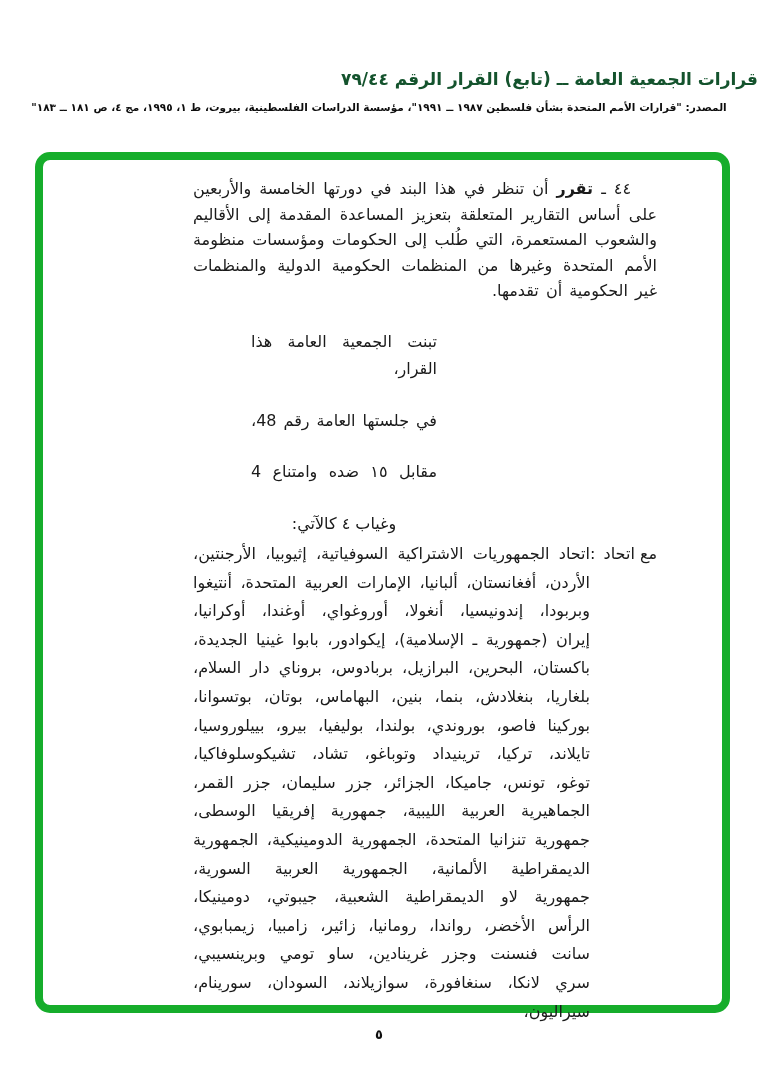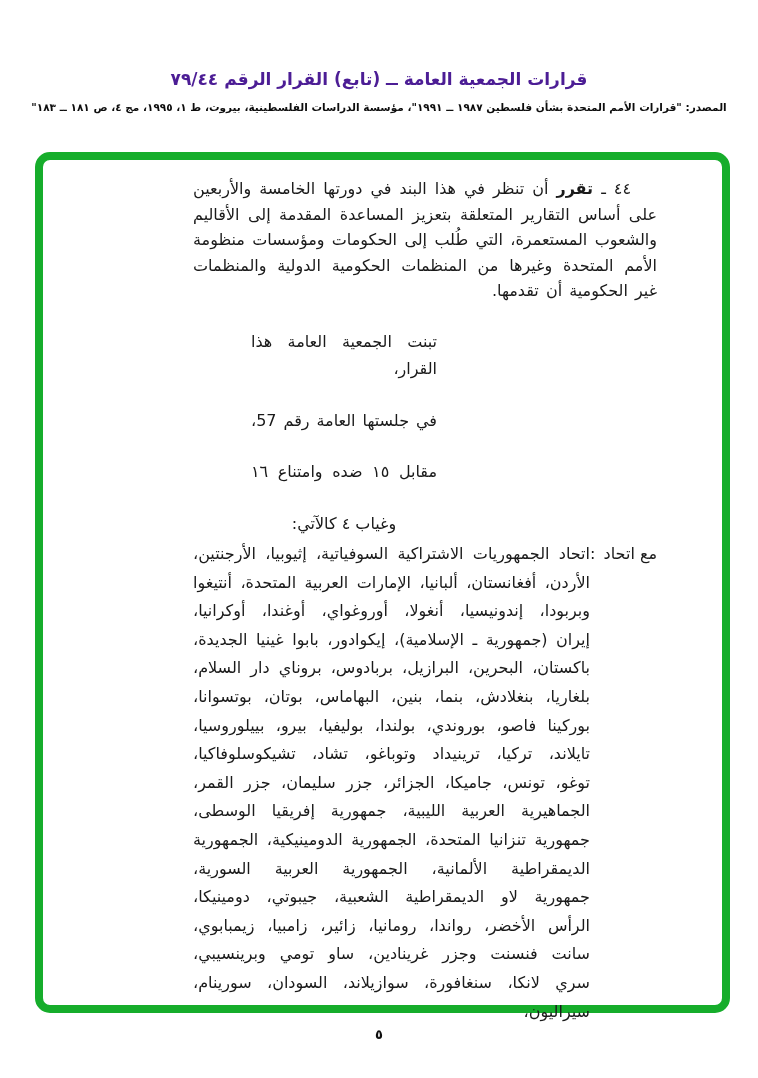--- a/index.html
+++ b/index.html
@@ -13,26 +13,25 @@
     position: relative;
     font-family: "DejaVu Sans", sans-serif;
     color: #141414;
     overflow: hidden;
   }
   .page-title {
     position: absolute;
     top: 69px;
     left: 0;
     right: 0;
-    text-align: center;
     direction: rtl;
     font-size: 17px;
     font-weight: 700;
     letter-spacing: 0;
-    color: #4c1d95;
+    color: #14532d;
   }
   .source-line {
     position: absolute;
     top: 101px;
     left: 0;
     right: 0;
     text-align: center;
     direction: rtl;
     font-size: 10.5px;
     font-weight: 700;
@@ -113,22 +112,22 @@
 
 <div class="source-line">المصدر: "قرارات الأمم المتحدة بشأن فلسطين ١٩٨٧ ــ ١٩٩١"، مؤسسة الدراسات الفلسطينية، بيروت، ط ١، ١٩٩٥، مج ٤، ص ١٨١ ــ ١٨٣"</div>
 
 <div class="content-frame">
   <div class="frame-content">
 
     <p class="clause-paragraph"><span>٤٤</span> <span>ـ</span> <b class="clause-verb">تقرر</b> <span>أن تنظر في هذا البند في دورتها الخامسة والأربعين على أساس التقارير المتعلقة بتعزيز المساعدة المقدمة إلى الأقاليم والشعوب المستعمرة، التي طُلب إلى الحكومات ومؤسسات منظومة الأمم المتحدة وغيرها من المنظمات الحكومية الدولية والمنظمات غير الحكومية أن تقدمها.</span></p>
 
     <div class="vote-block">
       <div class="vote-line">تبنت الجمعية العامة هذا القرار،</div>
-      <div class="vote-line">في جلستها العامة رقم 57،</div>
-      <div class="vote-line">مقابل ١٥ ضده وامتناع ١٦</div>
+      <div class="vote-line">في جلستها العامة رقم 48،</div>
+      <div class="vote-line">مقابل ١٥ ضده وامتناع 4</div>
       <div class="vote-line last">وغياب ٤ كالآتي:</div>
     </div>
 
     <div class="with-block">
       <div class="with-label">
         <span>مع اتحاد</span>
         <span>:</span>
       </div>
       <div class="countries-text">اتحاد الجمهوريات الاشتراكية السوفياتية، إثيوبيا، الأرجنتين، الأردن، أفغانستان، ألبانيا، الإمارات العربية المتحدة، أنتيغوا وبربودا، إندونيسيا، أنغولا، أوروغواي، أوغندا، أوكرانيا، إيران (جمهورية ـ الإسلامية)، إيكوادور، بابوا غينيا الجديدة، باكستان، البحرين، البرازيل، بربادوس، بروناي دار السلام، بلغاريا، بنغلادش، بنما، بنين، البهاماس، بوتان، بوتسوانا، بوركينا فاصو، بوروندي، بولندا، بوليفيا، بيرو، بييلوروسيا، تايلاند، تركيا، ترينيداد وتوباغو، تشاد، تشيكوسلوفاكيا، توغو، تونس، جاميكا، الجزائر، جزر سليمان، جزر القمر، الجماهيرية العربية الليبية، جمهورية إفريقيا الوسطى، جمهورية تنزانيا المتحدة، الجمهورية الدومينيكية، الجمهورية الديمقراطية الألمانية، الجمهورية العربية السورية، جمهورية لاو الديمقراطية الشعبية، جيبوتي، دومينيكا، الرأس الأخضر، رواندا، رومانيا، زائير، زامبيا، زيمبابوي، سانت فنسنت وجزر غرينادين، ساو تومي وبرينسيبي، سري لانكا، سنغافورة، سوازيلاند، السودان، سورينام، سيراليون،</div>
     </div>

